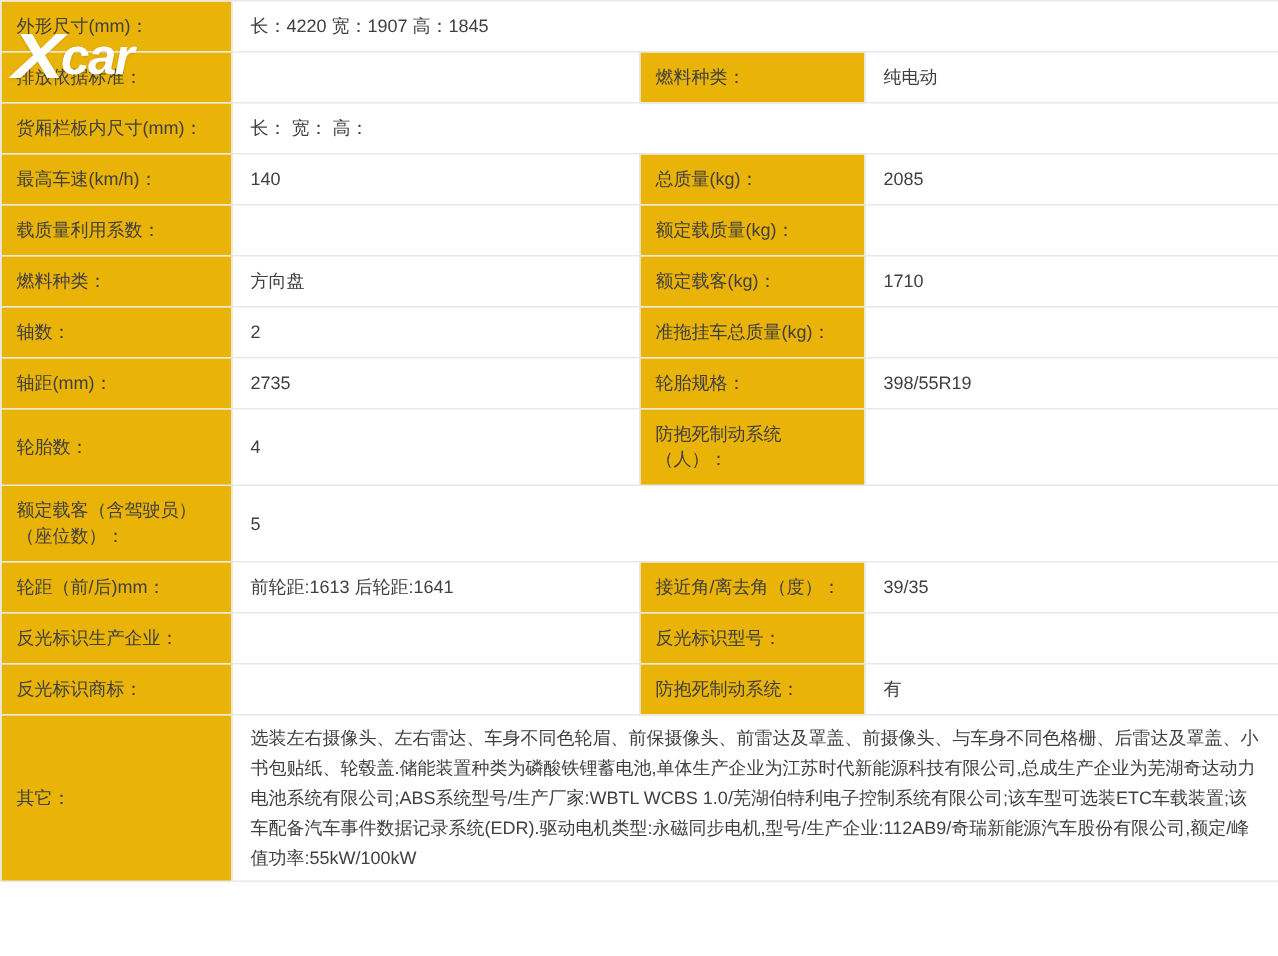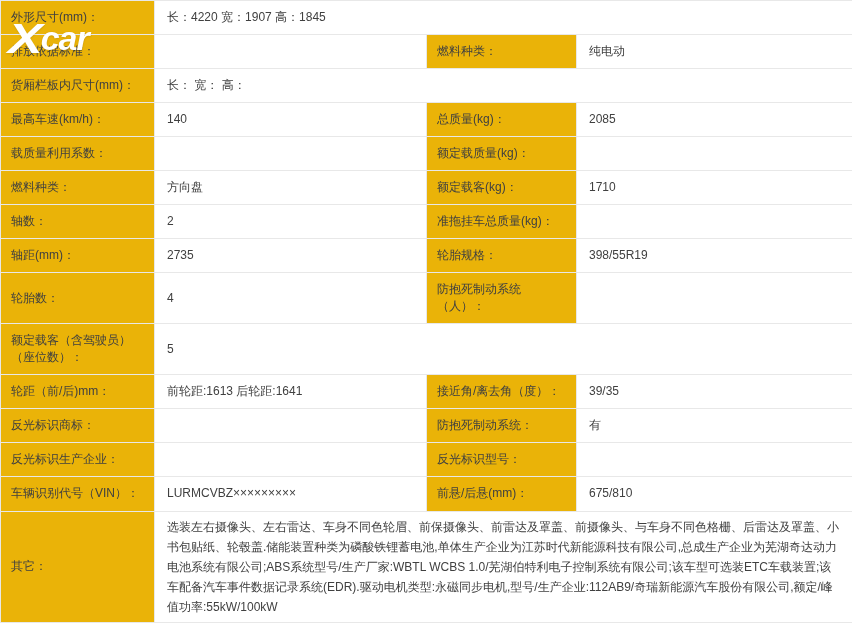--- a/index.html
+++ b/index.html
@@ -142,35 +142,29 @@
         <td class="value">5</td>
         <td colspan="2" class="blank"></td>
       </tr>
       <tr>
         <td class="label">轮距（前/后)mm：</td>
         <td class="value">前轮距:1613 后轮距:1641</td>
         <td class="label">接近角/离去角（度）：</td>
         <td class="value">39/35</td>
       </tr>
       <tr>
-        <td class="label">反光标识商标：</td>
-        <td class="value"></td>
-        <td class="label">防抱死制动系统：</td>
-        <td class="value">有</td>
-      </tr>
-      <tr>
         <td class="label">反光标识生产企业：</td>
         <td class="value"></td>
         <td class="label">反光标识型号：</td>
         <td class="value"></td>
       </tr>
       <tr>
-        <td class="label">车辆识别代号（VIN）：</td>
-        <td class="value">LURMCVBZ×××××××××</td>
-        <td class="label">前悬/后悬(mm)：</td>
-        <td class="value">675/810</td>
+        <td class="label">反光标识商标：</td>
+        <td class="value"></td>
+        <td class="label">防抱死制动系统：</td>
+        <td class="value">有</td>
       </tr>
       <tr>
         <td class="label">其它：</td>
         <td colspan="3" class="value long">选装左右摄像头、左右雷达、车身不同色轮眉、前保摄像头、前雷达及罩盖、前摄像头、与车身不同色格栅、后雷达及罩盖、小书包贴纸、轮毂盖.储能装置种类为磷酸铁锂蓄电池,单体生产企业为江苏时代新能源科技有限公司,总成生产企业为芜湖奇达动力电池系统有限公司;ABS系统型号/生产厂家:WBTL WCBS 1.0/芜湖伯特利电子控制系统有限公司;该车型可选装ETC车载装置;该车配备汽车事件数据记录系统(EDR).驱动电机类型:永磁同步电机,型号/生产企业:112AB9/奇瑞新能源汽车股份有限公司,额定/峰值功率:55kW/100kW</td>
       </tr>
     </tbody>
 </table>
 
 </body></html>

